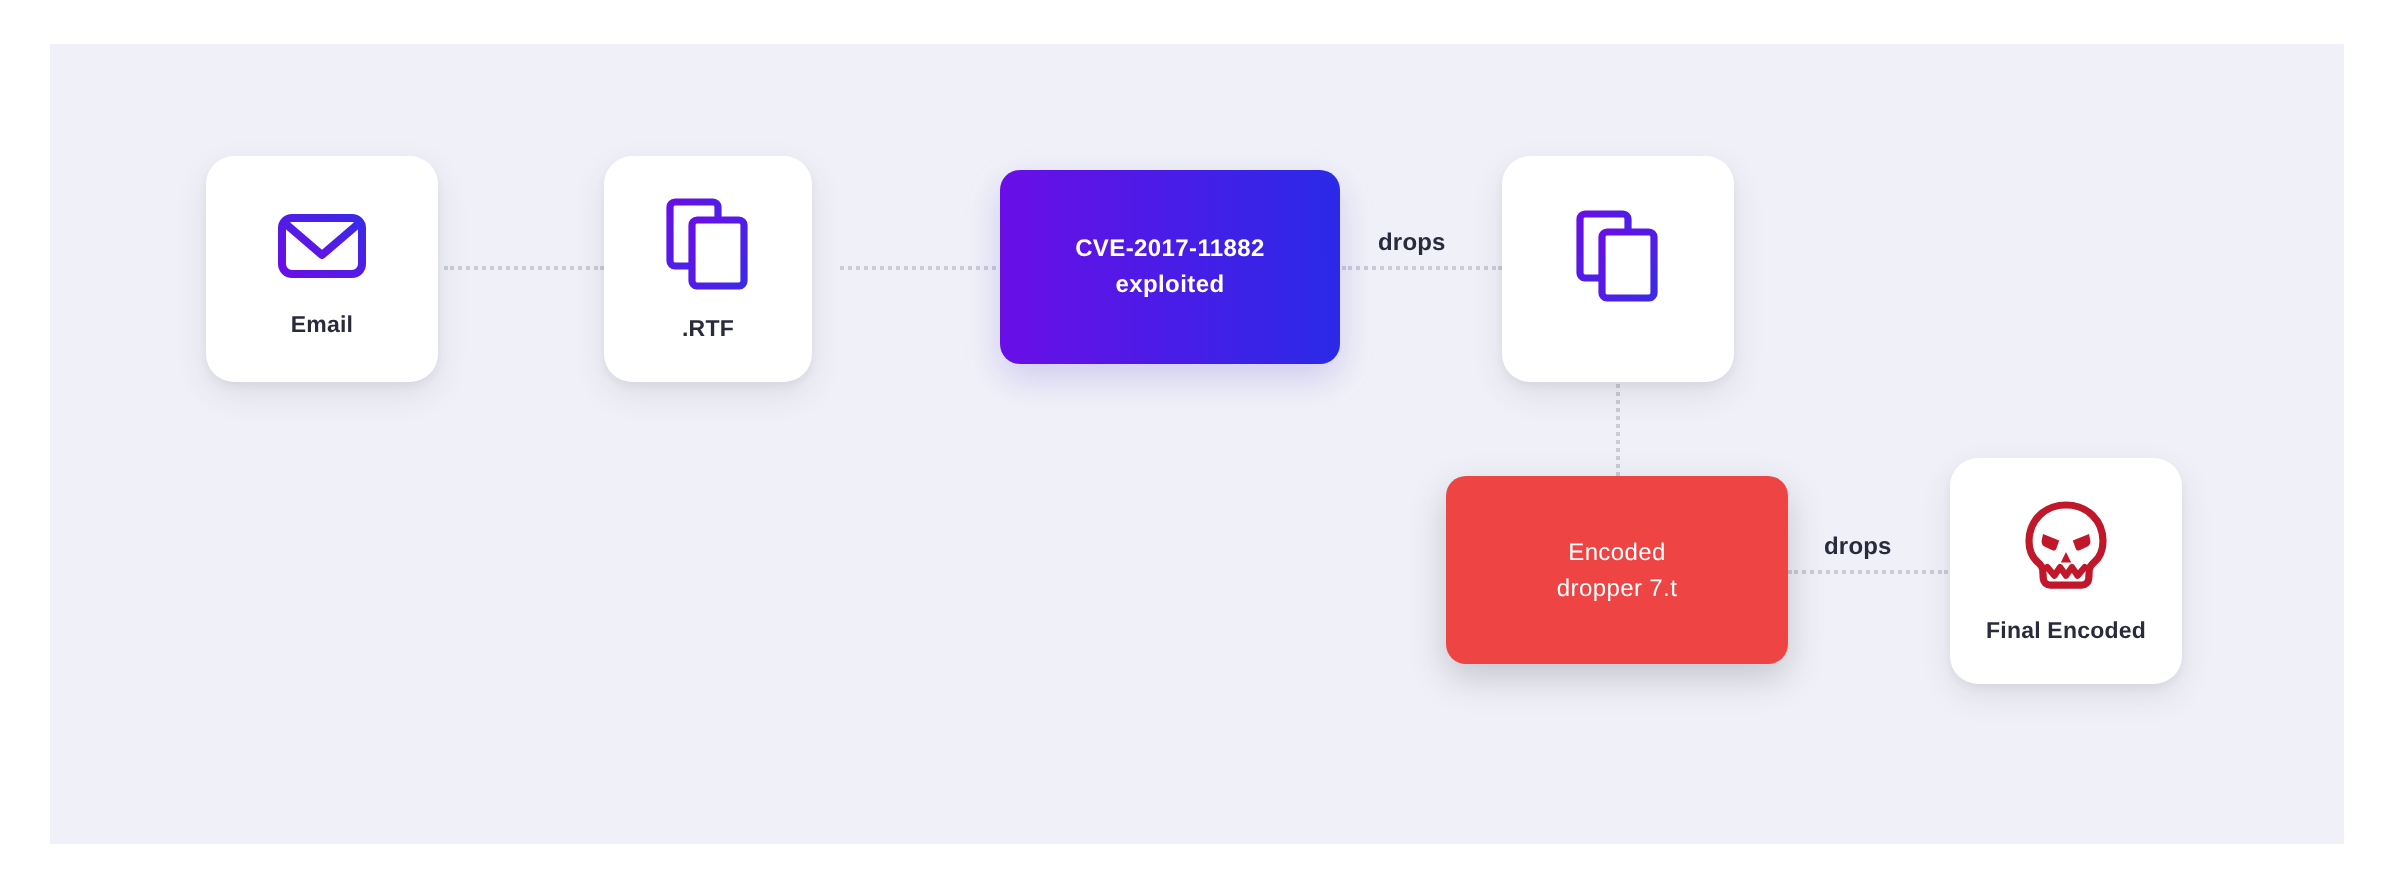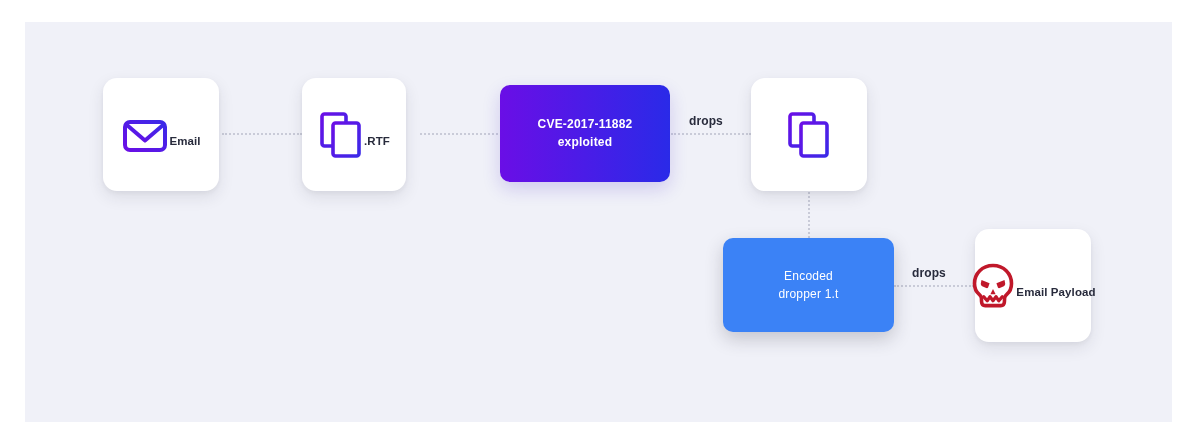--- a/index.html
+++ b/index.html
@@ -38,21 +38,21 @@
     box-sizing: border-box;
   }
 
   
   .card {
     background: #ffffff;
     border-radius: 14px;
     box-shadow: 0 6px 16px rgba(40, 43, 60, 0.10),
                 0 2px 4px rgba(40, 43, 60, 0.05);
     display: flex;
-    flex-direction: row;
+    flex-direction: column;
     align-items: center;
     justify-content: center;
   }
   .card .icon-wrap {
     display: block;
     line-height: 0;
   }
   .card .card-label {
     margin-top: 13px;
     font-size: 11.5px;
@@ -77,21 +77,21 @@
     color: #ffffff;
     font-size: 12px;
     font-weight: bold;
     line-height: 1.45;
     letter-spacing: 0.2px;
   }
 
   
   .dark-box {
     border-radius: 10px;
-    background: #3b82f6;
+    background: #ef4444;
     box-shadow: 0 7px 18px rgba(40, 43, 60, 0.22);
     display: flex;
     align-items: center;
     justify-content: center;
     text-align: center;
   }
   .dark-box .box-text {
     color: #ffffff;
     font-size: 12px;
     font-weight: normal;
@@ -203,21 +203,21 @@
           <line x1="20" y1="39" x2="36" y2="39"></line>
         </g>
       </svg>
     </span>
     <span class="card-label"></span>
   </div>
 
   <div class="node dark-box" style="left:723px; top:238px; width:171px; height:94px;">
     <div class="box-text">
       <div>Encoded</div>
-      <div>dropper 1.t</div>
+      <div>dropper 7.t</div>
     </div>
   </div>
 
   <div class="node card" style="left:975px; top:229px; width:116px; height:113px;">
     <span class="icon-wrap">
       <svg width="46" height="48" viewBox="0 0 46 48" aria-hidden="true">
         <path d="M23 3.5 C12.3 3.5 4.5 11.3 4.5 21.5 C4.5 26.6 6.4 30.1 9.2 32.4
                  C10.6 33.6 11.3 34.6 11.4 36.2 L11.6 40.0
                  C11.7 42.2 13.2 43.6 15.2 43.6 L30.8 43.6
                  C32.8 43.6 34.3 42.2 34.4 40.0 L34.6 36.2
@@ -227,16 +227,16 @@
                  L12.2 24.2 C11.2 23.7 10.7 22.6 10.8 21.5 Z" fill="#c0182a"></path>
         <path d="M34.5 18.0 L26.4 21.2 L27.8 25.2 C28.1 26.1 29.0 26.5 29.8 26.1
                  L33.8 24.2 C34.8 23.7 35.3 22.6 35.2 21.5 Z" fill="#c0182a"></path>
         <path d="M23 27.0 L25.6 32.2 L20.4 32.2 Z" fill="#c0182a"></path>
         <path d="M14.0 35.0 L17.2 38.6 L20.0 35.0 L23.0 38.6 L26.0 35.0
                  L28.8 38.6 L32.0 35.0 L32.0 40.5 L14.0 40.5 Z" fill="#ffffff"></path>
         <path d="M13.6 34.6 L17.2 38.8 L20.0 34.6 L23.0 38.8 L26.0 34.6
                  L28.8 38.8 L32.4 34.6" fill="none" stroke="#c0182a" stroke-width="3.2" stroke-linejoin="round" stroke-linecap="round"></path>
       </svg>
     </span>
-    <span class="card-label">Email Payload</span>
+    <span class="card-label">Final Encoded</span>
   </div>
 
 </div>
 
 </body></html>

